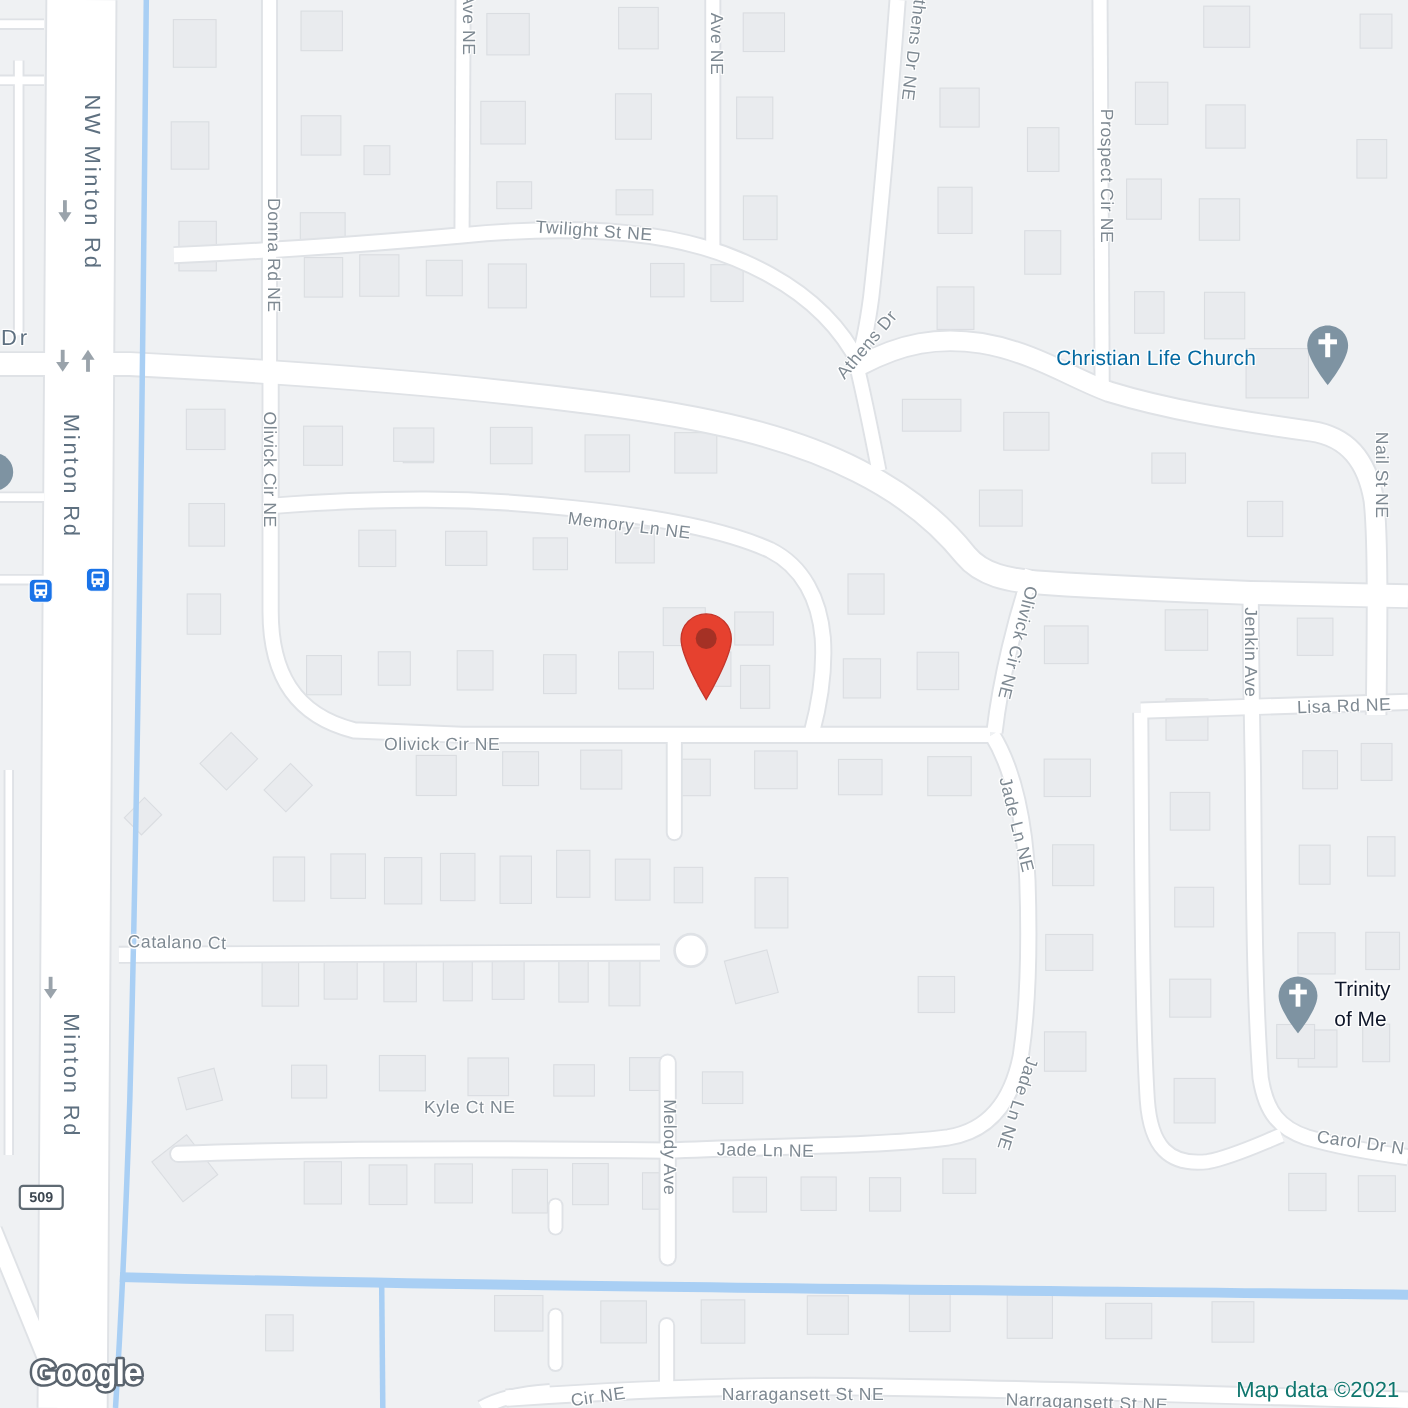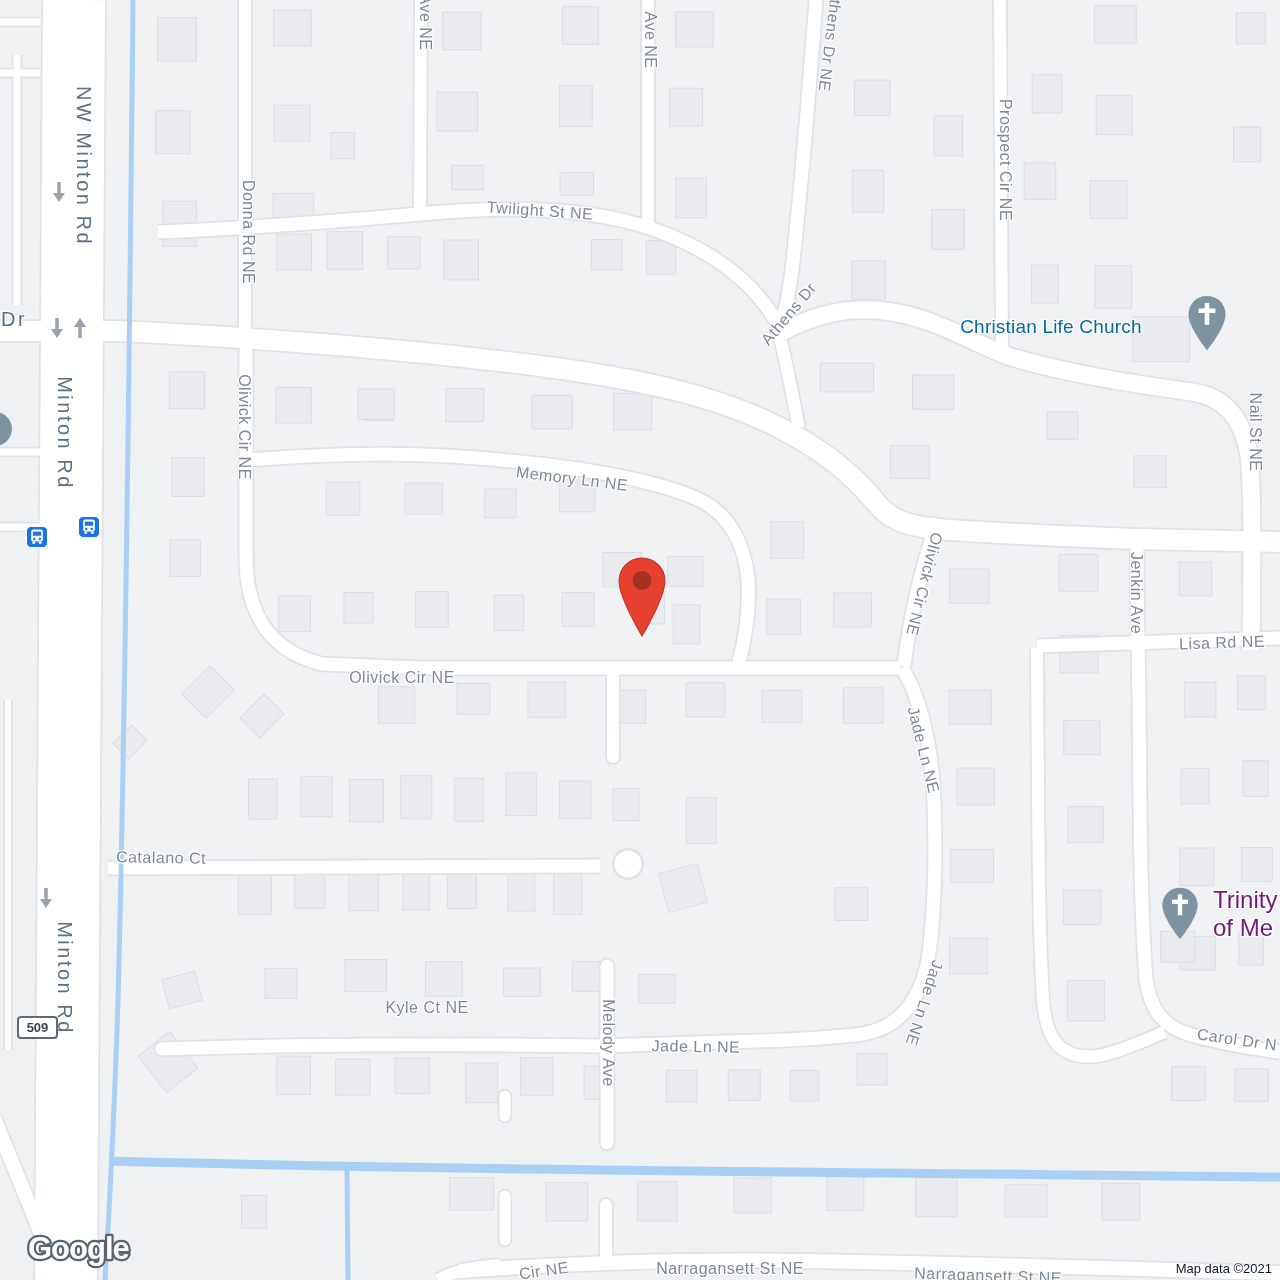--- a/index.html
+++ b/index.html
@@ -4,30 +4,30 @@
 <style>
   html,body{margin:0;padding:0;background:#fff;}
   .stage{position:relative;width:1280px;height:1280px;overflow:hidden;
          background:#eff1f3;font-family:"Liberation Sans",sans-serif;}
   #map-svg{position:absolute;left:0;top:0;}
   .map-label{position:absolute;font-size:16px;color:#7e8992;letter-spacing:.5px;
     white-space:nowrap;transform:translate(-50%,-50%) rotate(var(--r,0deg));
     text-shadow:-1px -1px 0 #fff,1px -1px 0 #fff,-1px 1px 0 #fff,1px 1px 0 #fff,0 0 4px #fff;}
   .map-label.lg{font-size:20px;color:#5e7080;letter-spacing:2.5px;}
   .map-label.poi{font-size:19px;color:#0369a1;letter-spacing:.2px;}
-  .poi-block{position:absolute;font-size:24px;color:#701a75;line-height:28px;white-space:nowrap;
+  .poi-block{position:absolute;font-size:19px;color:#0f172a;line-height:28px;white-space:nowrap;
     text-shadow:-1px -1px 0 #fff,1px -1px 0 #fff,-1px 1px 0 #fff,1px 1px 0 #fff,0 0 4px #fff;}
   .pin{position:absolute;}
   .bus{position:absolute;width:22px;height:22px;background:#1a73e8;border-radius:5px;
        border:1px solid #fff;box-sizing:border-box;}
   .shield{position:absolute;width:41px;height:23px;background:#fff;border:2px solid #5f6a73;
     border-radius:4px;box-sizing:border-box;display:flex;align-items:center;justify-content:center;
     font-size:13px;font-weight:bold;color:#3c4650;}
   .half-poi{position:absolute;width:34px;height:34px;border-radius:50%;background:#7e93a2;}
-  .attr{position:absolute;right:8px;bottom:4px;font-size:13px;color:#0f172a;
+  .attr{position:absolute;right:8px;bottom:4px;font-size:20px;color:#0f766e;
     text-shadow:0 0 3px #fff,0 0 3px #fff;}
   .glogo{position:absolute;left:24px;bottom:6px;}
 </style>
 </head>
 <body>
 
 <div class="stage">
   <svg id="map-svg" width="1280" height="1280" viewBox="0 0 1280 1280">
       <g>
         <rect x="157.60117434524" y="17.80396942421794" width="38.81972634792328" height="43.357872331514955" fill="#e9ebee" stroke="#dadde1" stroke-width="1"></rect>
@@ -262,21 +262,21 @@
         <path d="M 74 327 L 86 327 L 80 318 Z" fill="#9aa3ab"></path>
         <path d="M 46 888 L 46 900" fill="none" stroke="#9aa3ab" stroke-width="3.5" stroke-linecap="butt" stroke-linejoin="round"></path>
         <path d="M 40 899 L 52 899 L 46 908 Z" fill="#9aa3ab"></path>
       </g>
     </svg>
 
   <div id="labels">
       <div class="map-label lg" style="left: 83px; top: 166px; --r: 90deg;">NW Minton Rd</div>
       <div class="map-label lg" style="left: 64px; top: 433px; --r: 90deg;">Minton Rd</div>
       <div class="map-label lg" style="left: 64px; top: 978px; --r: 90deg;">Minton Rd</div>
-      <div class="map-label lg" style="left: 14px; top: 319px; --r: 0deg;">Dr</div>
+      <div class="map-label lg" style="left: 14px; top: 308px; --r: 0deg;">Dr</div>
       <div class="map-label" style="left: 248px; top: 232px; --r: 90deg;">Donna Rd NE</div>
       <div class="map-label" style="left: 425px; top: 22px; --r: 90deg;">Ave NE</div>
       <div class="map-label" style="left: 650px; top: 40px; --r: 90deg;">Ave NE</div>
       <div class="map-label" style="left: 540px; top: 211px; --r: 4deg;">Twilight St NE</div>
       <div class="map-label" style="left: 830px; top: 40px; --r: 97deg;">Athens Dr NE</div>
       <div class="map-label" style="left: 789px; top: 314px; --r: -50deg;">Athens Dr</div>
       <div class="map-label" style="left: 1005px; top: 160px; --r: 90deg;">Prospect Cir NE</div>
       <div class="map-label" style="left: 1255px; top: 432px; --r: 90deg;">Nail St NE</div>
       <div class="map-label" style="left: 572px; top: 479px; --r: 7deg;">Memory Ln NE</div>
       <div class="map-label" style="left: 244px; top: 427px; --r: 90deg;">Olivick Cir NE</div>
@@ -340,21 +340,21 @@
     <svg width="20" height="20" viewBox="0 0 24 24">
       <rect x="5" y="3" width="14" height="14.5" rx="2.5" fill="#fff"></rect>
       <rect x="7" y="5.5" width="10" height="5" fill="#1a73e8"></rect>
       <circle cx="8.7" cy="14.3" r="1.5" fill="#1a73e8"></circle>
       <circle cx="15.3" cy="14.3" r="1.5" fill="#1a73e8"></circle>
       <rect x="6.5" y="17.5" width="3.2" height="2.6" fill="#fff"></rect>
       <rect x="14.3" y="17.5" width="3.2" height="2.6" fill="#fff"></rect>
     </svg>
   </div>
 
-  <div class="shield" style="left:17px;top:1016px;text-align:center;">
+  <div class="shield" style="left:17px;top:1077px;text-align:center;">
     <span>509</span>
   </div>
 
   <div class="glogo">
     <svg width="130" height="42" viewBox="0 0 130 42">
       <text id="glogo-text" x="4" y="31" font-family="Liberation Sans, sans-serif" font-size="31" font-weight="bold" letter-spacing="-1" fill="#ffffff" stroke="#5a646e" stroke-width="4.5" paint-order="stroke" stroke-linejoin="round">Google</text>
     </svg>
   </div>
 
   <div class="attr">Map data ©2021</div>

